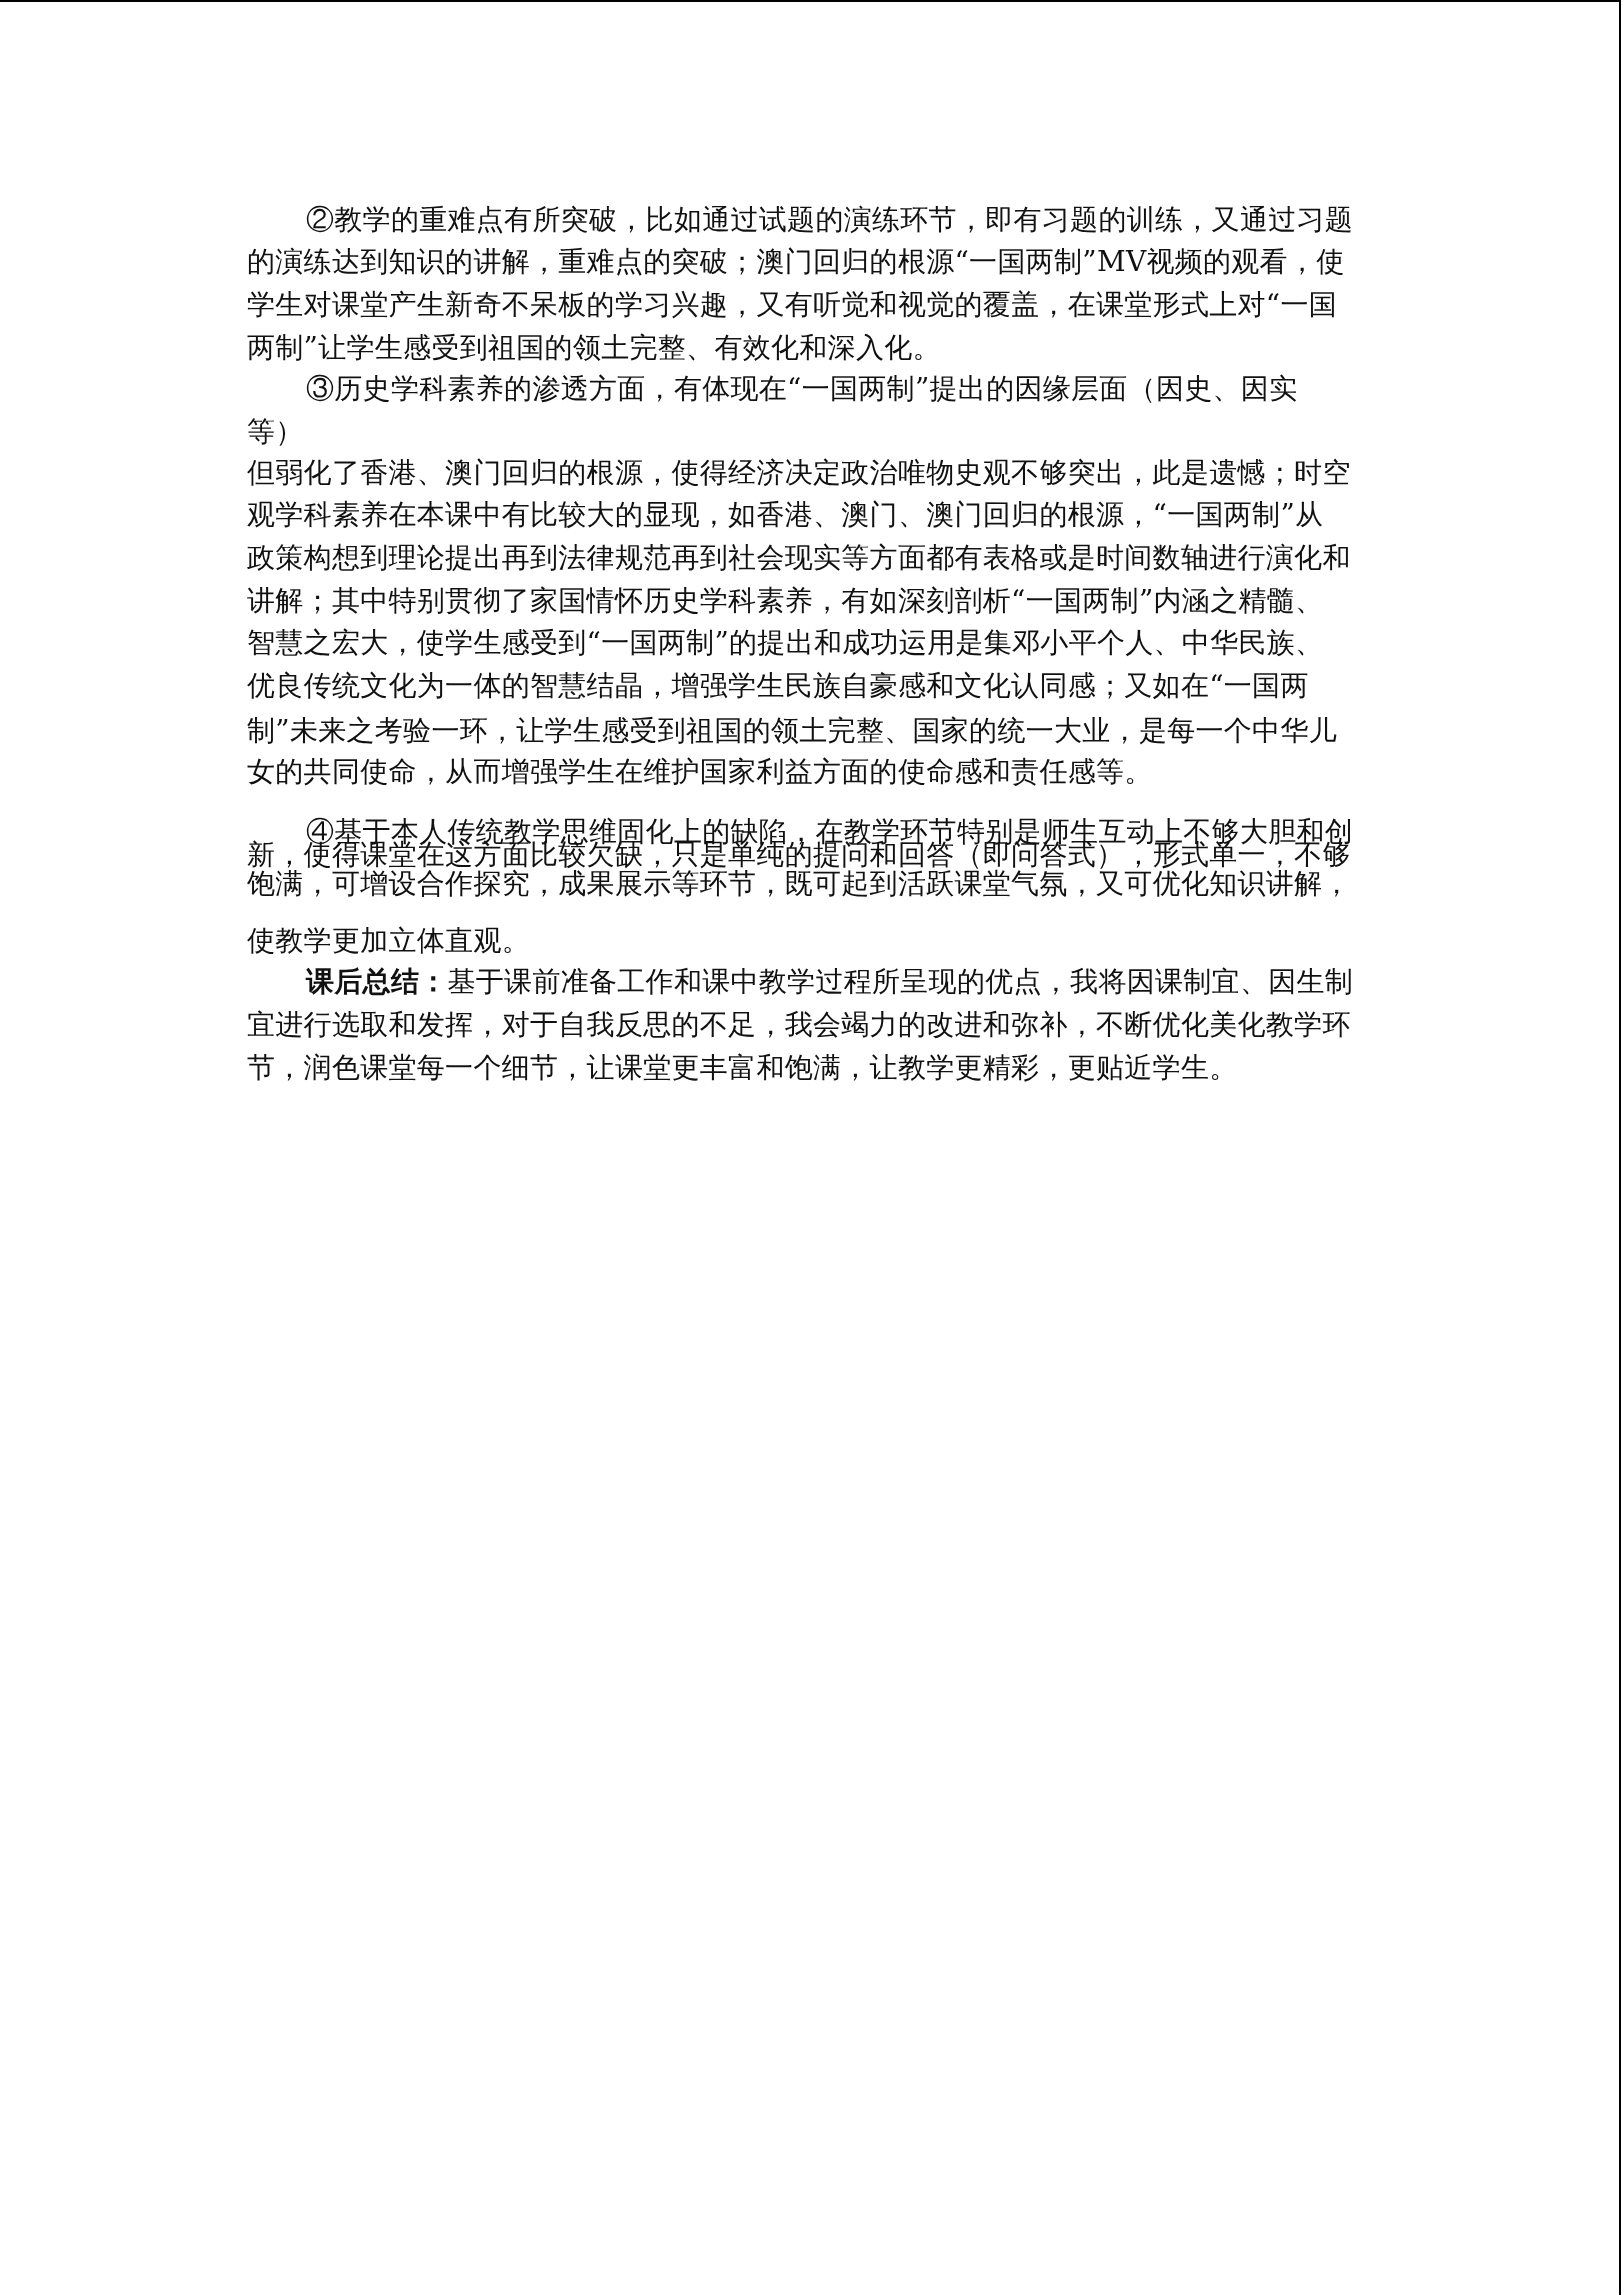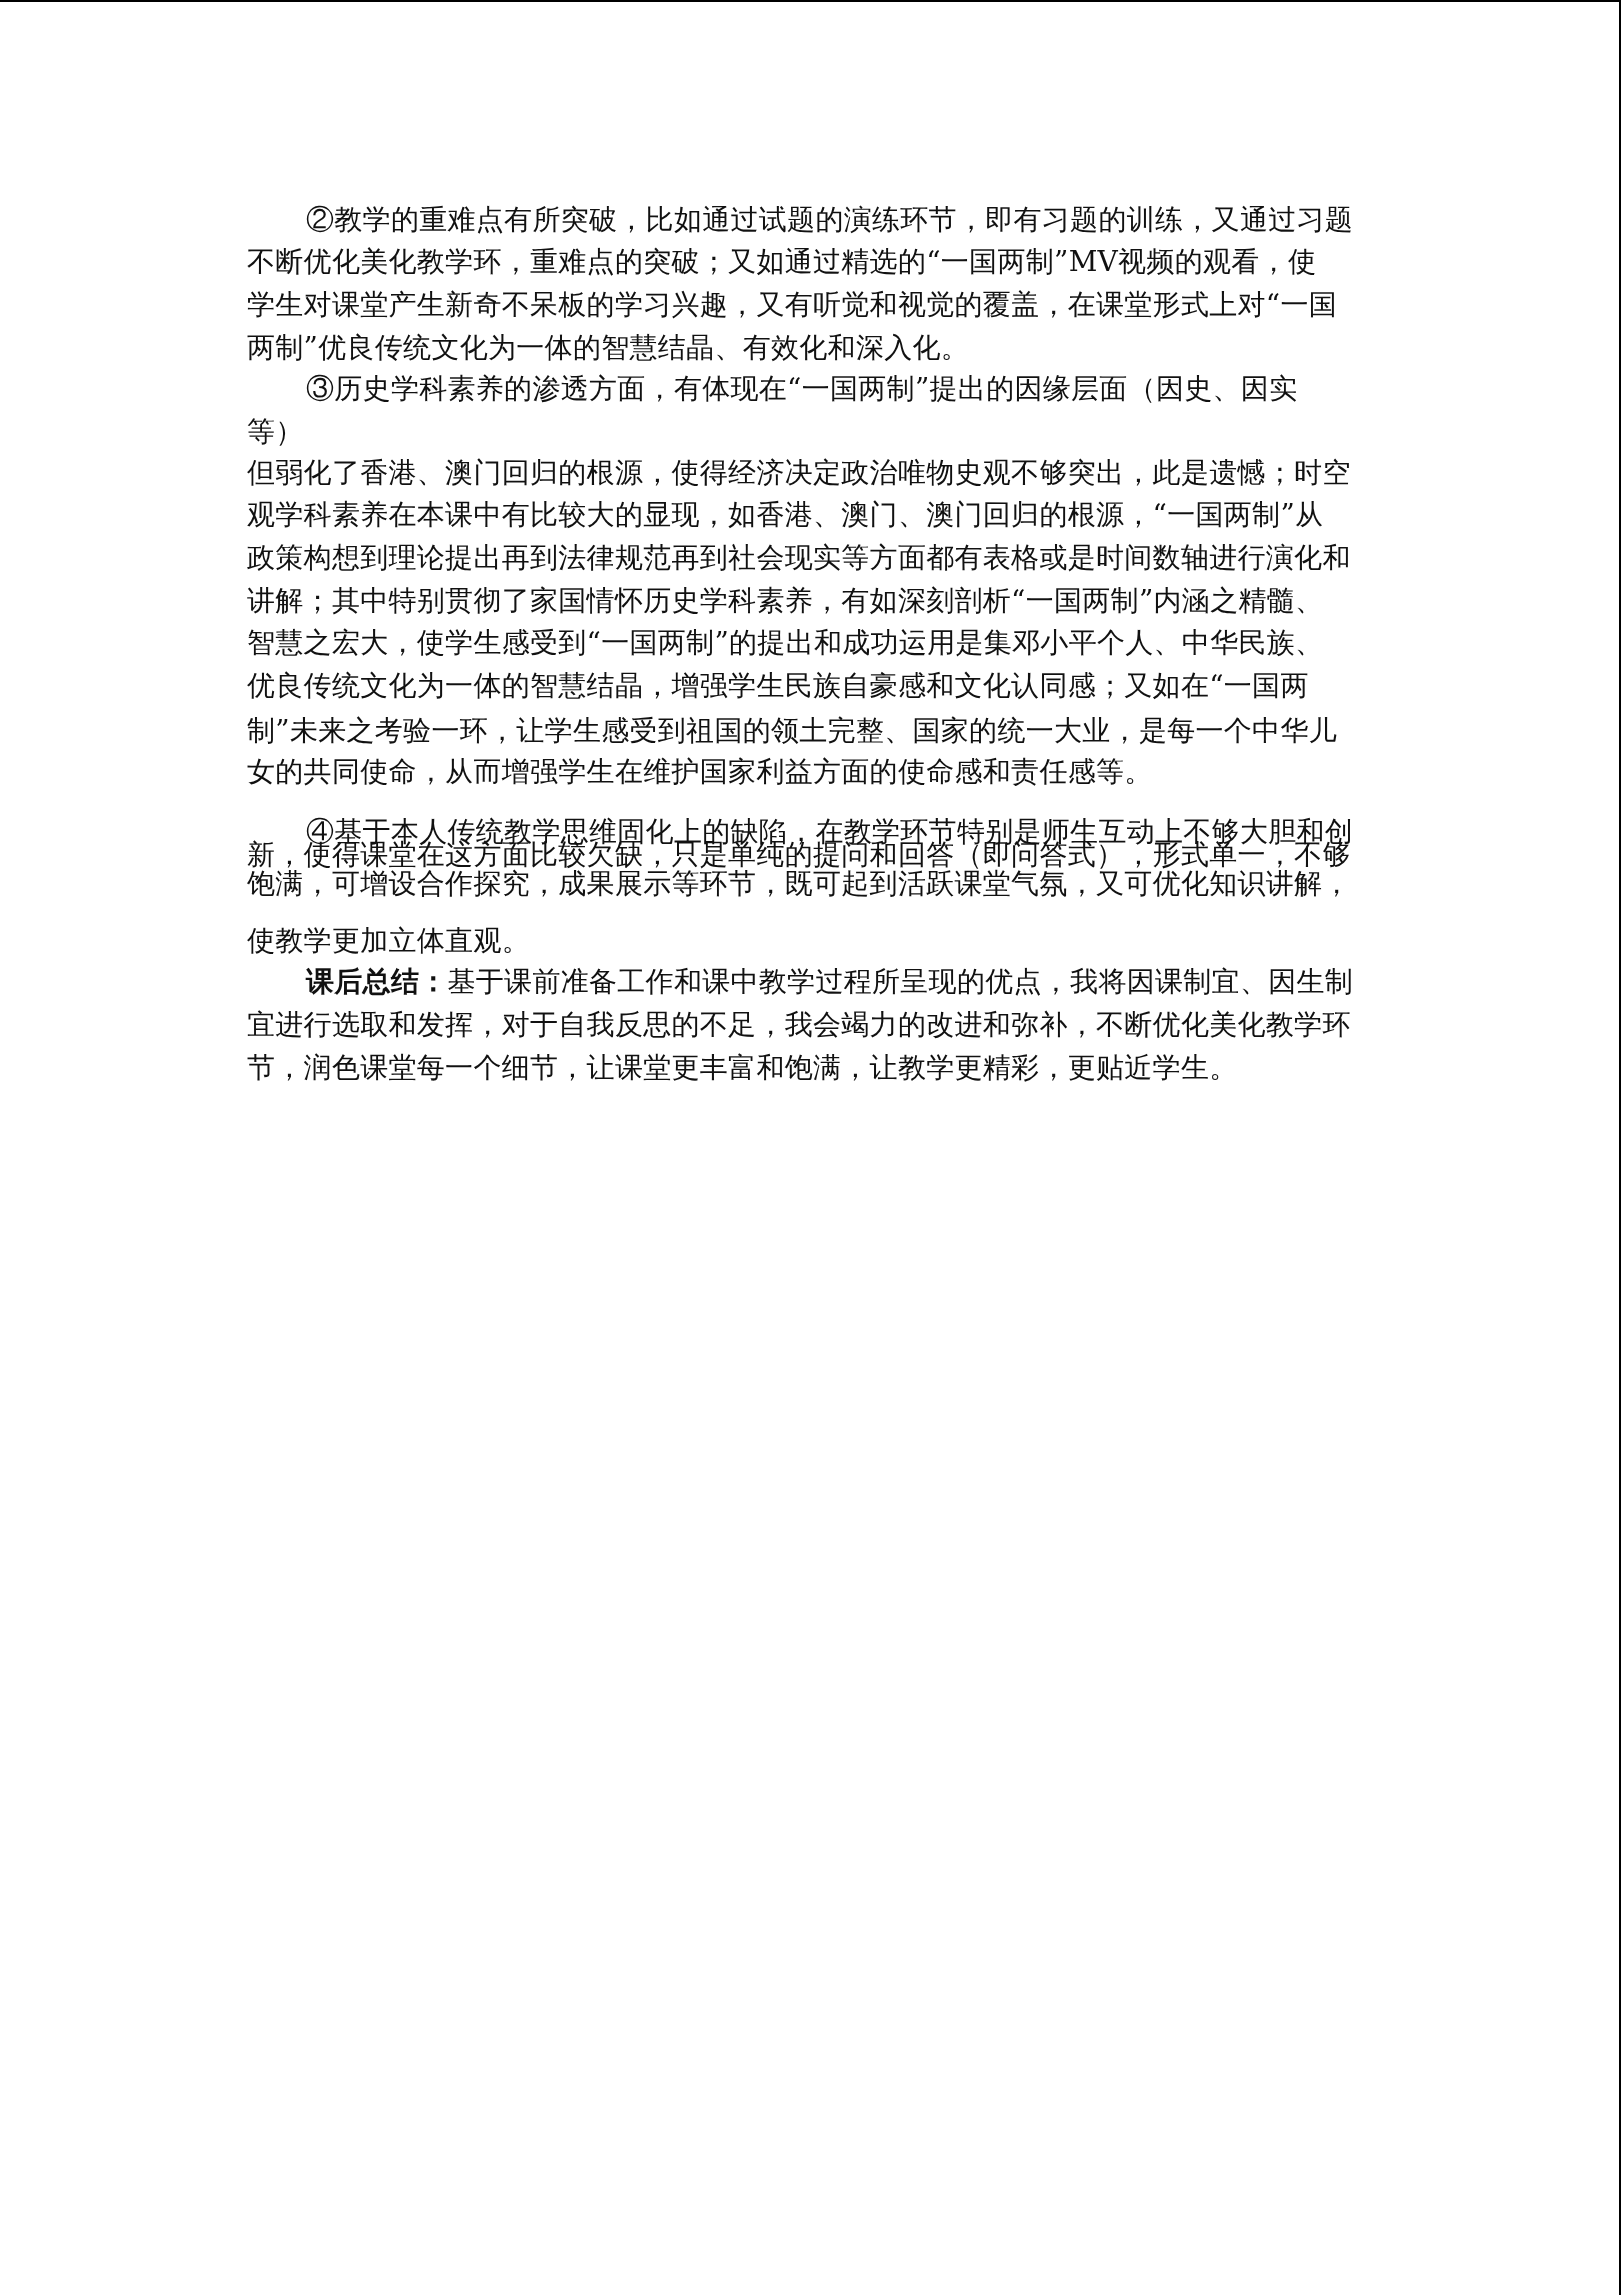--- a/index.html
+++ b/index.html
@@ -44,23 +44,23 @@
   .indent { padding-left: 59px; }
   .bold { font-weight: bold; }
 </style>
 </head>
 <body>
 
 <div class="page">
   <div class="text-block">
 
     <div class="line indent" style="top:0px">②教学的重难点有所突破，比如通过试题的演练环节，即有习题的训练，又通过习题</div>
-    <div class="line" style="top:42px">不断优化美化教学环，重难点的突破；又如通过精选的“一国两制”MV视频的观看，使</div>
+    <div class="line" style="top:42px">的演练达到知识的讲解，重难点的突破；澳门回归的根源“一国两制”MV视频的观看，使</div>
     <div class="line" style="top:85px">学生对课堂产生新奇不呆板的学习兴趣，又有听觉和视觉的覆盖，在课堂形式上对“一国</div>
-    <div class="line" style="top:128px">两制”优良传统文化为一体的智慧结晶、有效化和深入化。</div>
+    <div class="line" style="top:128px">两制”让学生感受到祖国的领土完整、有效化和深入化。</div>
 
     <div class="line indent" style="top:169px">③历史学科素养的渗透方面，有体现在“一国两制”提出的因缘层面（因史、因实</div>
     <div class="line" style="top:212px">等）</div>
     <div class="line" style="top:253px">但弱化了香港、澳门回归的根源，使得经济决定政治唯物史观不够突出，此是遗憾；时空</div>
     <div class="line" style="top:295px">观学科素养在本课中有比较大的显现，如香港、澳门、澳门回归的根源，“一国两制”从</div>
     <div class="line" style="top:338px">政策构想到理论提出再到法律规范再到社会现实等方面都有表格或是时间数轴进行演化和</div>
     <div class="line" style="top:381px">讲解；其中特别贯彻了家国情怀历史学科素养，有如深刻剖析“一国两制”内涵之精髓、</div>
     <div class="line" style="top:423px">智慧之宏大，使学生感受到“一国两制”的提出和成功运用是集邓小平个人、中华民族、</div>
     <div class="line" style="top:466px">优良传统文化为一体的智慧结晶，增强学生民族自豪感和文化认同感；又如在“一国两</div>
     <div class="line" style="top:511px">制”未来之考验一环，让学生感受到祖国的领土完整、国家的统一大业，是每一个中华儿</div>

